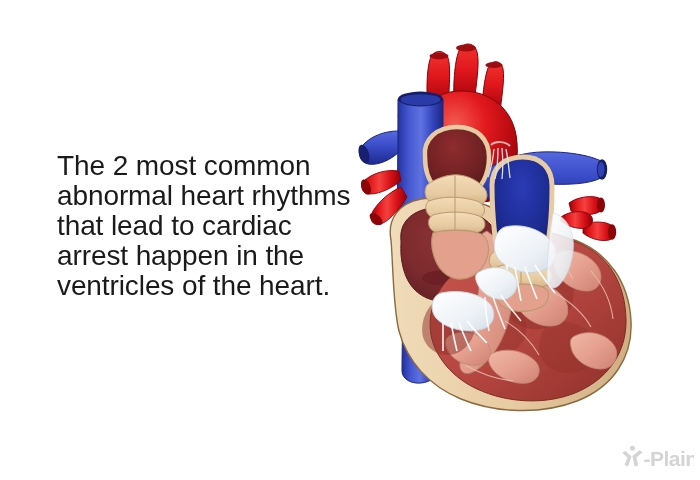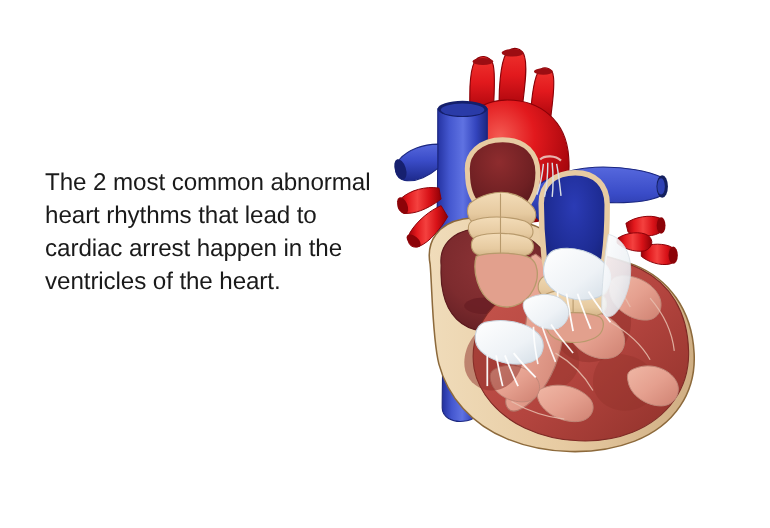--- a/index.html
+++ b/index.html
@@ -17,24 +17,24 @@
   #slide {
     position: absolute;
     left: 0; top: 0;
     width: 700px;
     height: 480px;
     background: #ffffff;
   }
   
   #caption {
     position: absolute;
-    left: 41px;
+    left: 57px;
     top: 151px;
     width: 310px;
-    font-size: 22px;
+    font-size: 28px;
     line-height: 30px;
     color: #1a1a1a;
     letter-spacing: -0.1px;
     white-space: pre-line;
     font-family: "Liberation Sans", sans-serif;
   }
   
   #heart-illustration {
     position: absolute;
     left: 355px;
@@ -322,14 +322,24 @@
             <path d="M146,260 C152,270 160,278 166,286"></path>
           </g>
         </g>
 
         <path d="M198,178 C208,180 216,190 218,204 C220,220 214,238 206,248
                  C200,256 192,254 192,244 C192,228 194,200 198,178 Z" fill="url(#gChordae)" opacity="0.9" stroke="#d4dde4" stroke-width="0.8"></path>
       </g>
     </svg>
   </div>
 
+  <div id="logo">
+    <svg viewBox="0 0 74 30" xmlns="http://www.w3.org/2000/svg">
+      <g fill="#d4d4d4">
+        <circle cx="12.4" cy="4.3" r="2.5"></circle>
+        <path d="M2.2,8.8 L5.4,7.0 L11.4,12.4 L8.0,22.4 L4.6,21.0 L7.4,13.6 Z"></path>
+        <path d="M22.6,8.2 L19.6,6.2 L12.4,12.0 L14.6,22.4 L18.2,21.4 L16.4,13.6 Z"></path>
+      </g>
+      <text class="logo-text" x="23.5" y="22">-Plain</text>
+    </svg>
+  </div>
 
 </div>
 
 </body></html>

